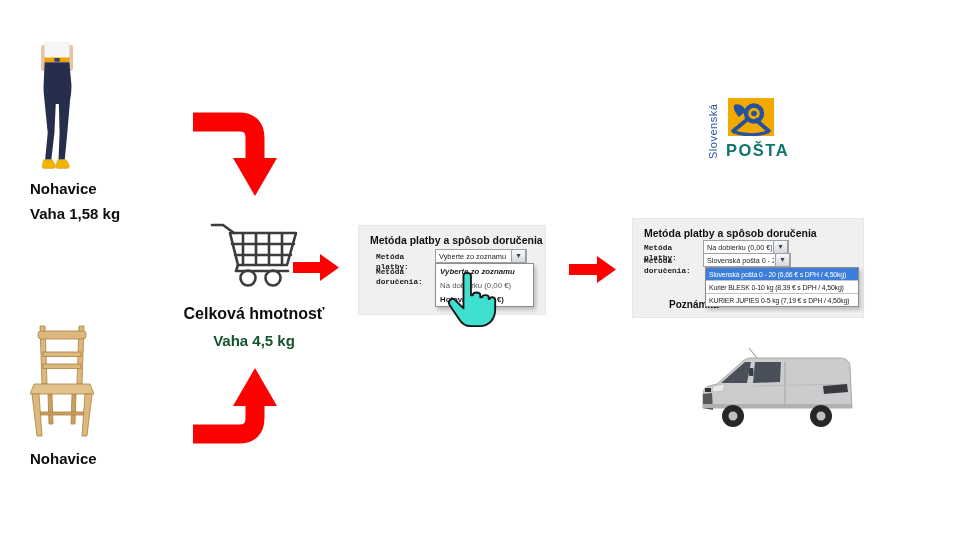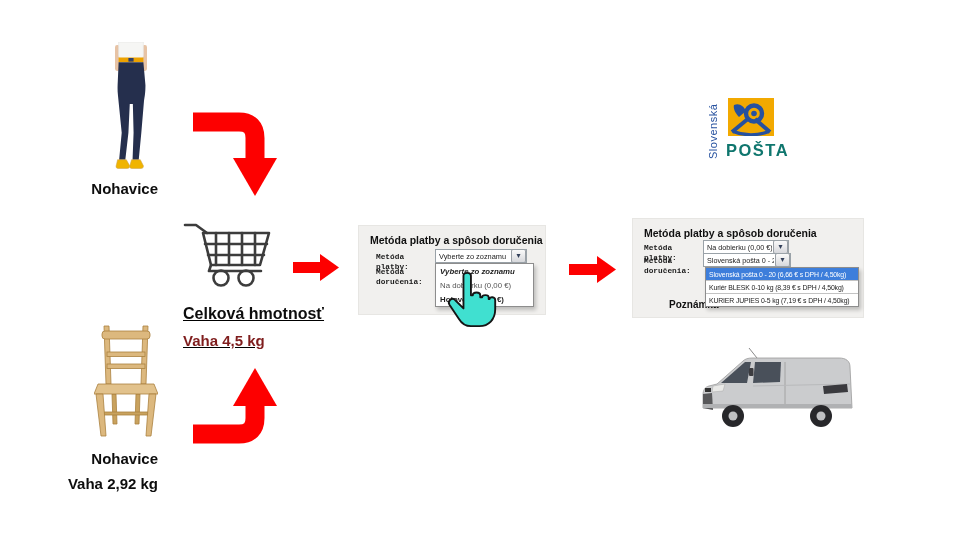--- a/index.html
+++ b/index.html
@@ -1,28 +1,28 @@
 <!DOCTYPE html>
 <html><head>
 <meta charset="utf-8">
 <style>
   html,body{margin:0;padding:0;background:#fff;}
   .stage{position:relative;width:980px;height:551px;background:#ffffff;overflow:hidden;
          font-family:"Liberation Sans",sans-serif;}
   .abs{position:absolute;}
 
   
-  .product{position:absolute;width:128px;text-align:right;}
+  .product{position:absolute;width:128px;text-align:left;}
   .pname{font-size:15px;font-weight:bold;color:#0d0d0d;margin-top:6px;}
   .pweight{font-size:15px;font-weight:bold;color:#0d0d0d;margin-top:8px;}
 
   
-  .cartblock{position:absolute;left:183px;top:221px;width:142px;text-decoration:underline;}
+  .cartblock{position:absolute;left:183px;top:221px;width:142px;text-align:center;}
   .cart-title{font-size:16px;font-weight:bold;color:#0d0d0d;margin-top:12px;}
-  .cart-weight{font-size:15px;font-weight:bold;color:#7f1d1d;margin-top:9px;}
+  .cart-weight{font-size:15px;font-weight:bold;color:#14532d;margin-top:9px;}
 
   
   .panel{position:absolute;background:#f1f0ee;border:1px solid #e7e6e3;overflow:visible;}
   .ptitle{position:absolute;left:11px;top:8px;font-size:10.5px;font-weight:bold;color:#101010;white-space:nowrap;}
   .plabel{position:absolute;font-size:7.8px;font-weight:bold;color:#1a1a1a;line-height:1.3;font-family:Liberation Mono, monospace;}
   .sel{position:absolute;display:flex;align-items:center;height:14px;background:#fff;
        border:1px solid #9aa2a8;box-sizing:border-box;padding-left:3px;overflow:hidden;}
   .sel .sval{font-size:7.4px;color:#222;white-space:nowrap;overflow:hidden;flex:1;}
   .sel .sbtn{flex:0 0 13px;height:12px;margin-left:1px;background:linear-gradient(#fafafa,#d7d8dc);
        border:1px solid #9aa0a6;border-radius:2px;font-size:8px;line-height:11px;text-align:center;color:#33405a;}
@@ -53,40 +53,40 @@
       <rect x="10.5" y="3" width="4.5" height="25" rx="2" fill="#e7c3a5"></rect>
       <rect x="37" y="3" width="4.5" height="25" rx="2" fill="#e7c3a5"></rect>
       <path d="M14,0 h24 v13 c0,2 -1,3 -2,3 h-20 c-1,0 -2,-1 -2,-3 Z" fill="#f6f6f4" stroke="#e4e4e1" stroke-width="0.6"></path>
       <rect x="14" y="15" width="24" height="4.5" fill="#eda200"></rect>
       <rect x="23.5" y="15.5" width="5" height="3.5" fill="#30406b"></rect>
       <path d="M14,19.5 H38 L40,42 C40,49 39.3,53 38.6,57 L36,88 L33.5,114 H27.5 L28.5,88 L27.8,60 H24.8 L23.5,88 L20.5,114 H14.5 L17,88 L13.4,52 C12.8,46 13,42 13.2,38 Z" fill="#252f4d"></path>
       <path d="M13,114 h8.5 l3,5.5 c0.6,1.6 0,3 -2,3 h-9 c-1.6,0 -2.2,-1.1 -1.9,-2.6 Z" fill="#f0b400" stroke="#caa04a" stroke-width="0.5"></path>
       <path d="M26.5,114 h8.5 l2.8,5.5 c0.6,1.6 0,3 -2,3 h-9 c-1.6,0 -2.2,-1.1 -1.9,-2.6 Z" fill="#f0b400" stroke="#caa04a" stroke-width="0.5"></path>
     </svg>
     <div class="pname">Nohavice</div>
+    <div class="pweight">Vaha 1,58 kg</div>
   </div>
 
   <div class="product" style="left:30px;top:324px;">
     <svg width="64" height="116" viewBox="0 0 64 116">
       <g fill="#dcb87e" stroke="#ab823f" stroke-width="0.8">
         <polygon points="10,2 15,2 17,60 12,60"></polygon>
         <polygon points="49,2 54,2 52,60 47,60"></polygon>
         <rect x="8" y="7" width="48" height="8" rx="3"></rect>
         <rect x="13" y="28" width="38" height="4.5"></rect>
         <rect x="13" y="40" width="38" height="4.5"></rect>
         <polygon points="18,70 22,70 23,100 19,100" fill="#c9a25e"></polygon>
         <polygon points="42,70 46,70 45,100 41,100" fill="#c9a25e"></polygon>
         <rect x="10" y="88" width="44" height="3" fill="#c9a25e"></rect>
         <polygon points="4,60 60,60 64,70 0,70" fill="#e2c28c"></polygon>
         <polygon points="2,70 9,70 12,112 7,112"></polygon>
         <polygon points="55,70 62,70 57,112 52,112"></polygon>
       </g>
     </svg>
     <div class="pname">Nohavice</div>
-    <div class="pweight">Vaha 2,92 kg</div>
   </div>
 
   <svg class="abs" style="left:193px;top:112px;" width="84" height="86" viewBox="0 0 84 86">
     <path d="M0,10 H46 Q62,10 62,26 V48" fill="none" stroke="#fd0000" stroke-width="19"></path>
     <polygon points="40,46 84,46 62,84" fill="#fd0000"></polygon>
   </svg>
 
   <svg class="abs" style="left:193px;top:366px;" width="84" height="78" viewBox="0 0 84 78">
     <path d="M0,68 H46 Q62,68 62,52 V38" fill="none" stroke="#fd0000" stroke-width="19"></path>
     <polygon points="40,40 84,40 62,2" fill="#fd0000"></polygon>

